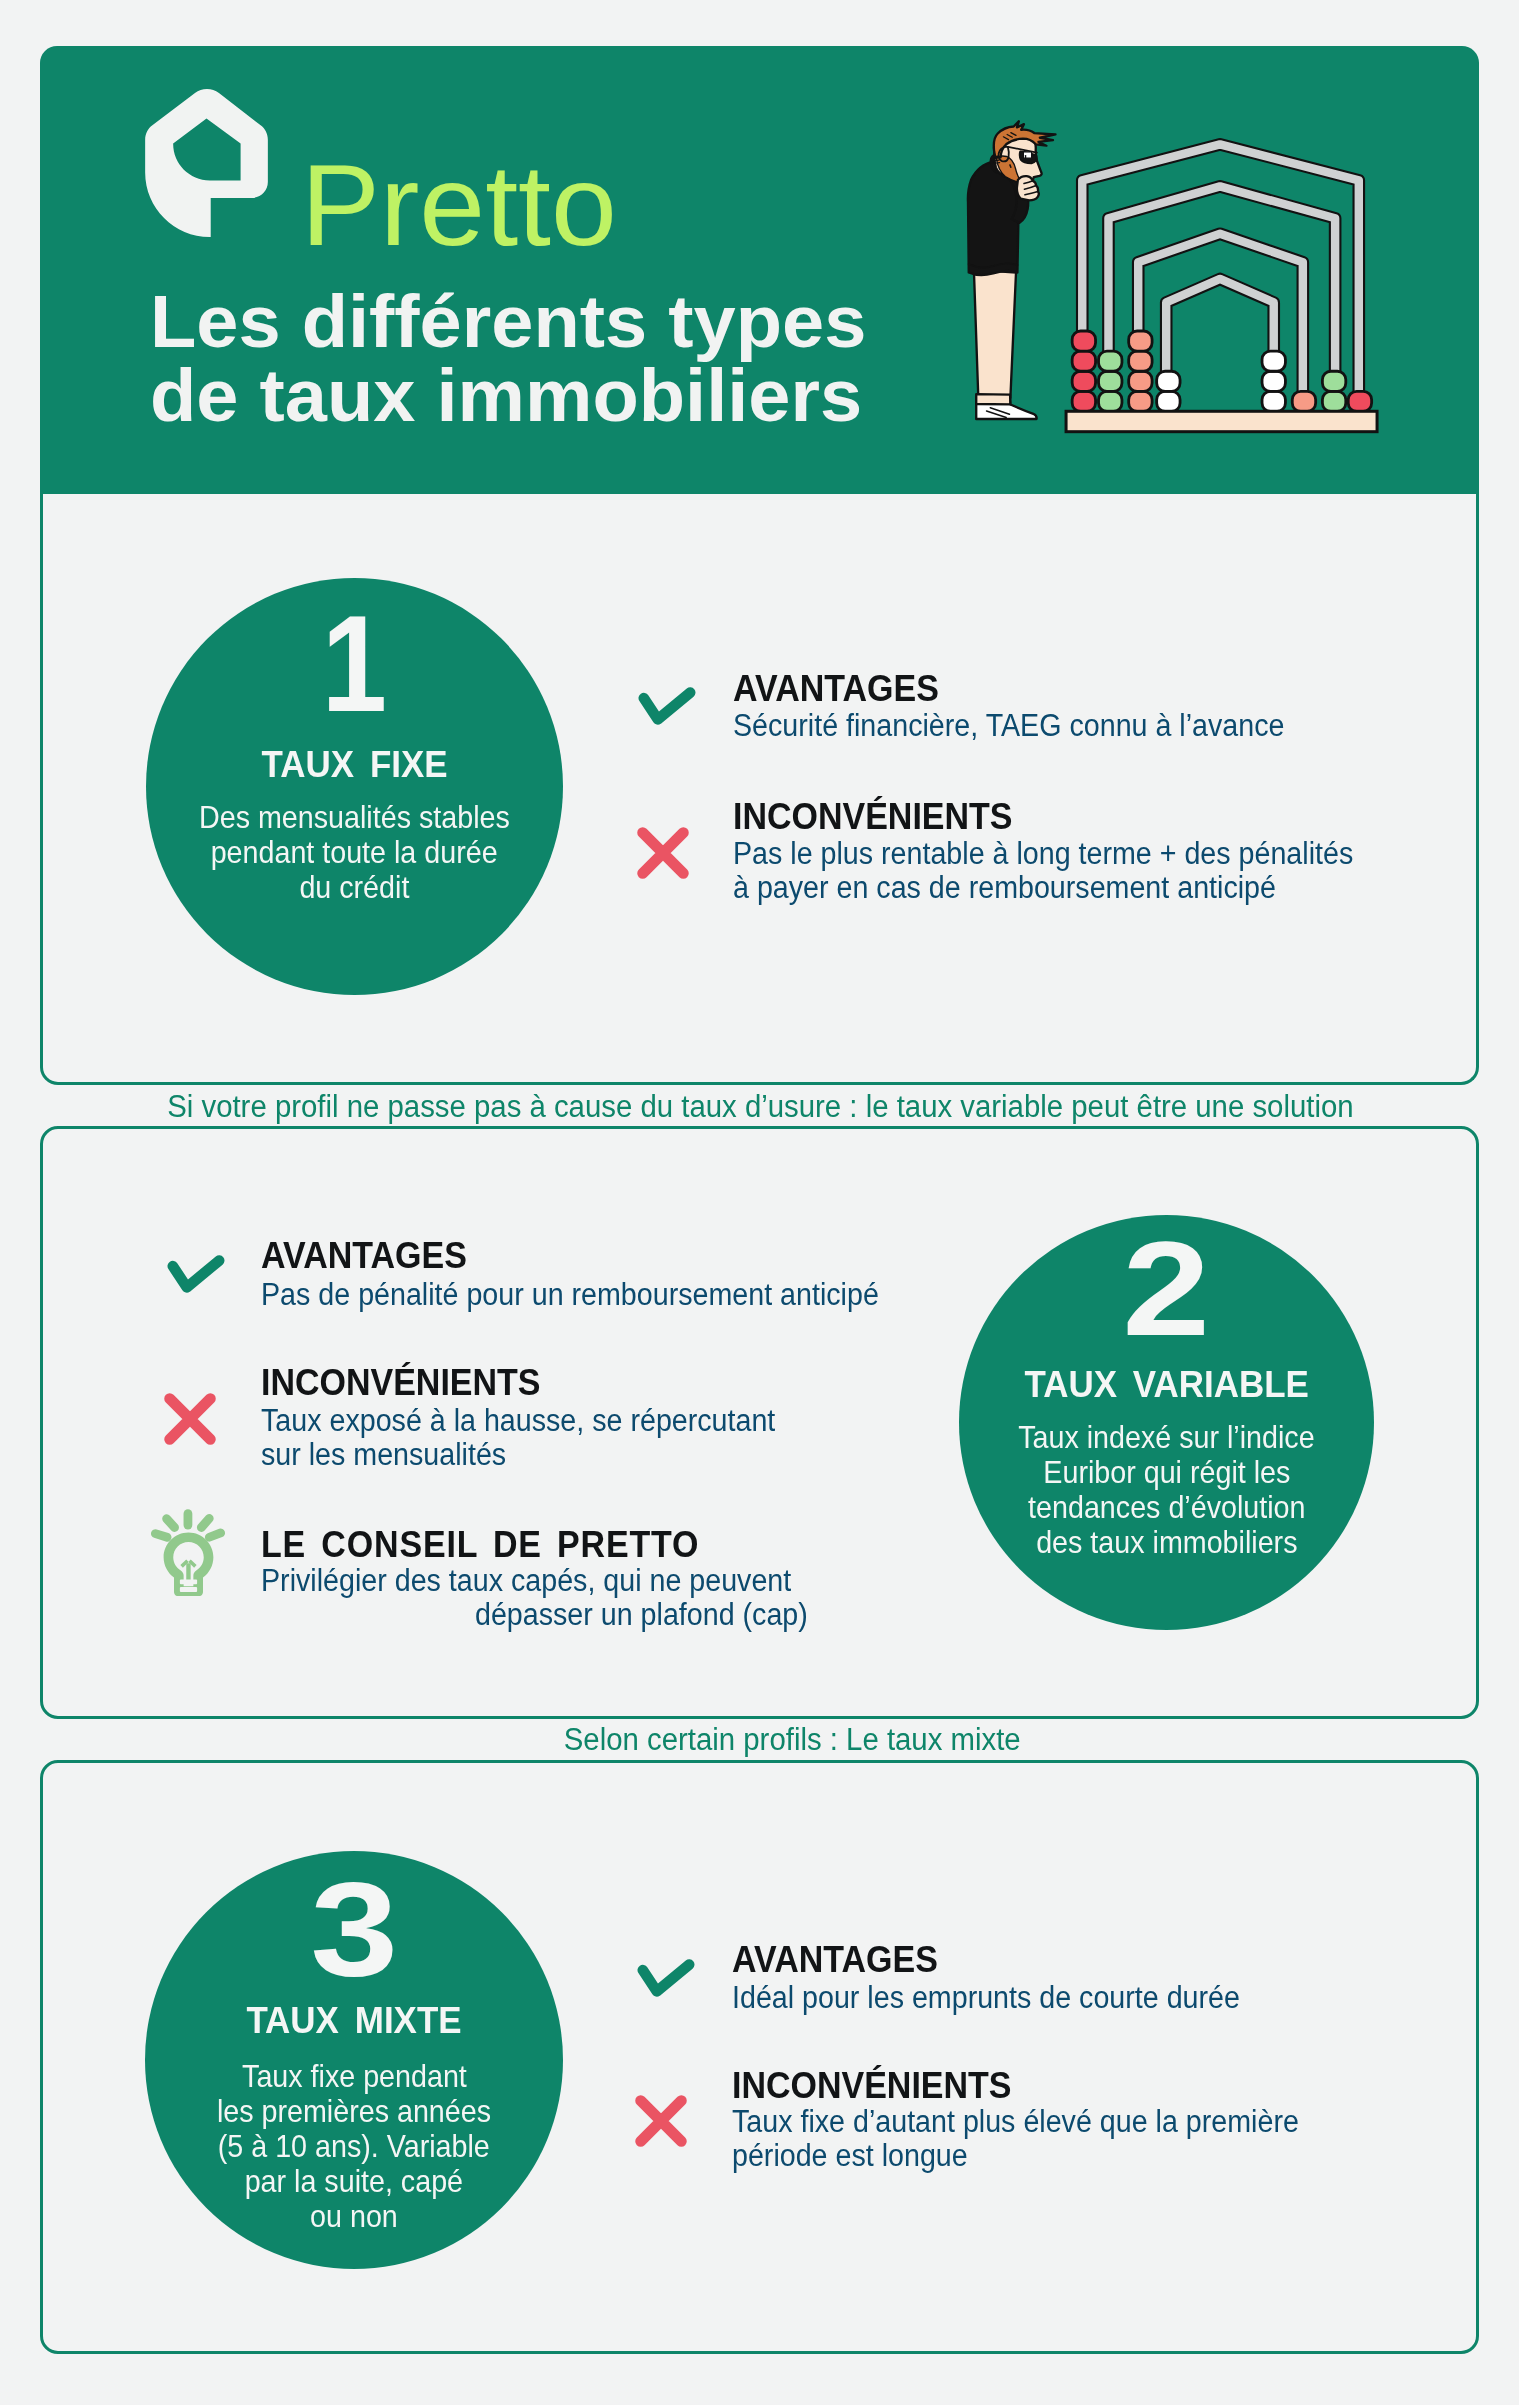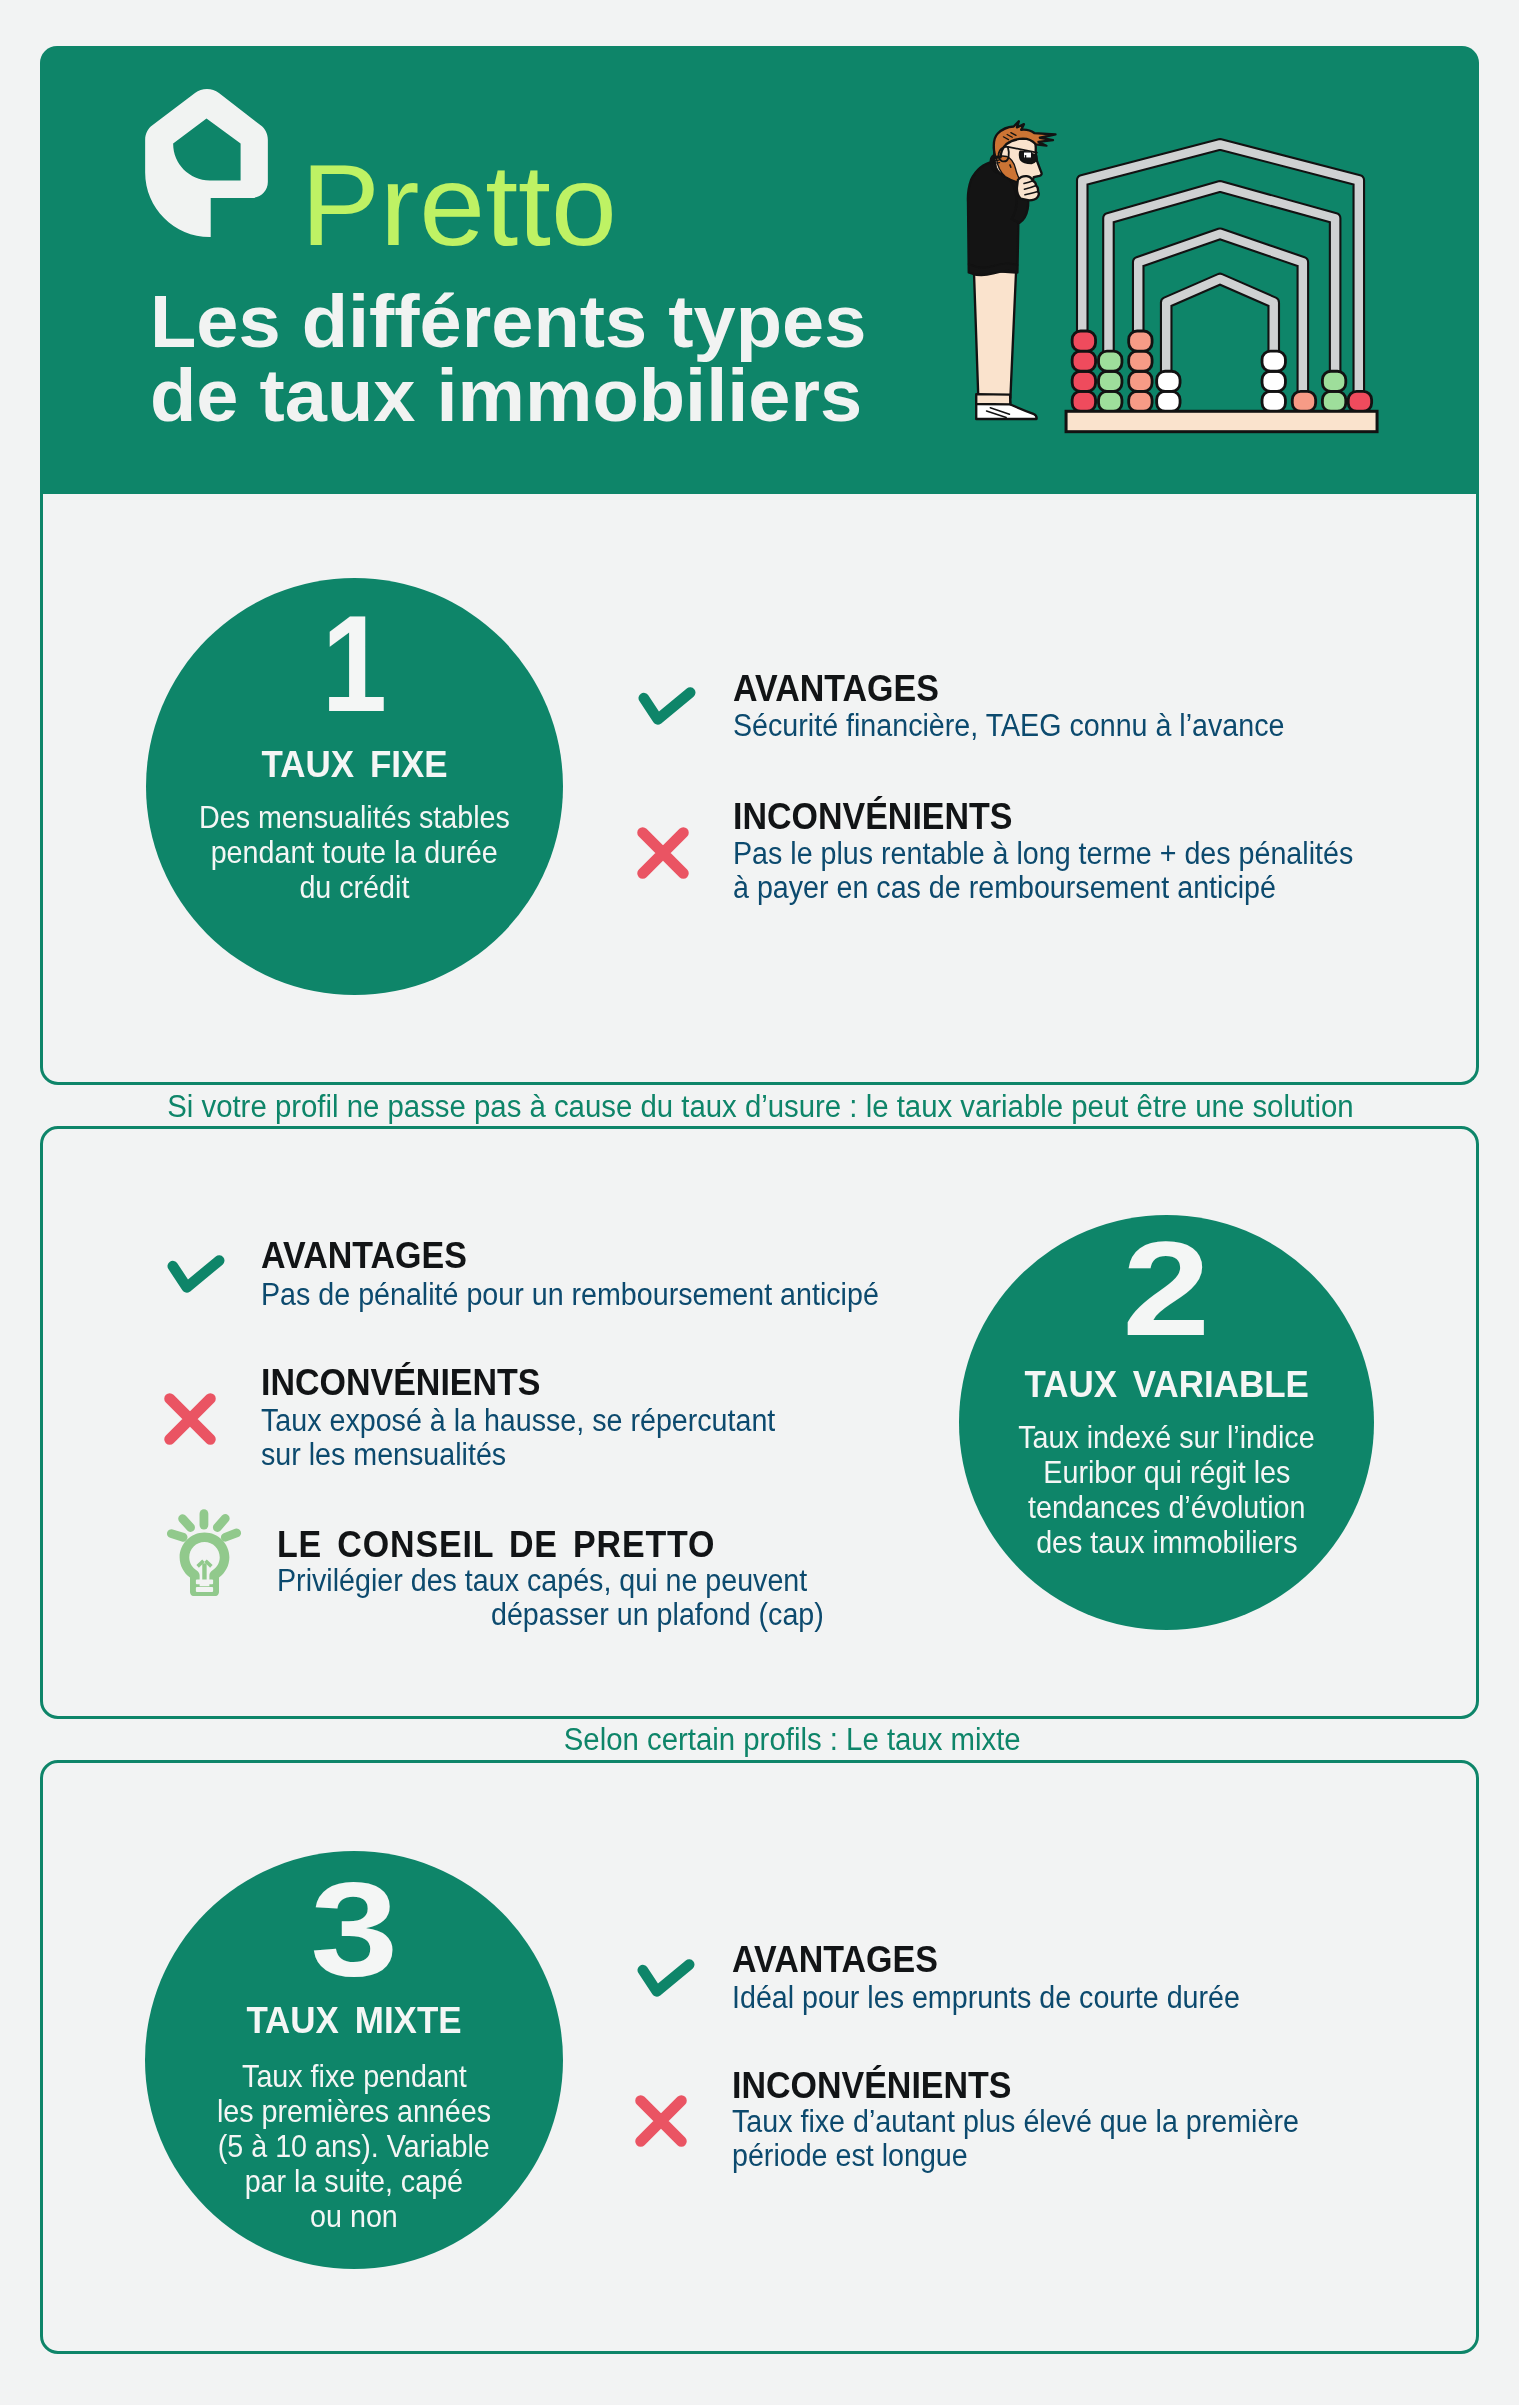--- a/index.html
+++ b/index.html
@@ -102,21 +102,21 @@
   #s1b2 .b-text{top:38px;}
 
   #s2b1{left:218px;top:109px;}
   #s2b1 .icon-check{left:-94px;top:17px;}
   #s2b1 .b-text{top:40px;}
 
   #s2b2{left:218px;top:236px;}
   #s2b2 .icon-cross{left:-97px;top:28px;}
   #s2b2 .b-text{top:39px;}
 
-  #s2b3{left:234px;top:398px;}
+  #s2b3{left:218px;top:398px;}
   #s2b3 .icon-bulb{left:-111px;top:-17.7px;}
   #s2b3 .b-text{top:37px;text-align:right;}
 
   #s3b1{left:689px;top:179px;}
   #s3b1 .icon-check{left:-95px;top:17px;}
   #s3b1 .b-text{top:39px;}
 
   #s3b2{left:689px;top:305px;}
   #s3b2 .icon-cross{left:-97px;top:26.5px;}
   #s3b2 .b-text{top:37px;}

